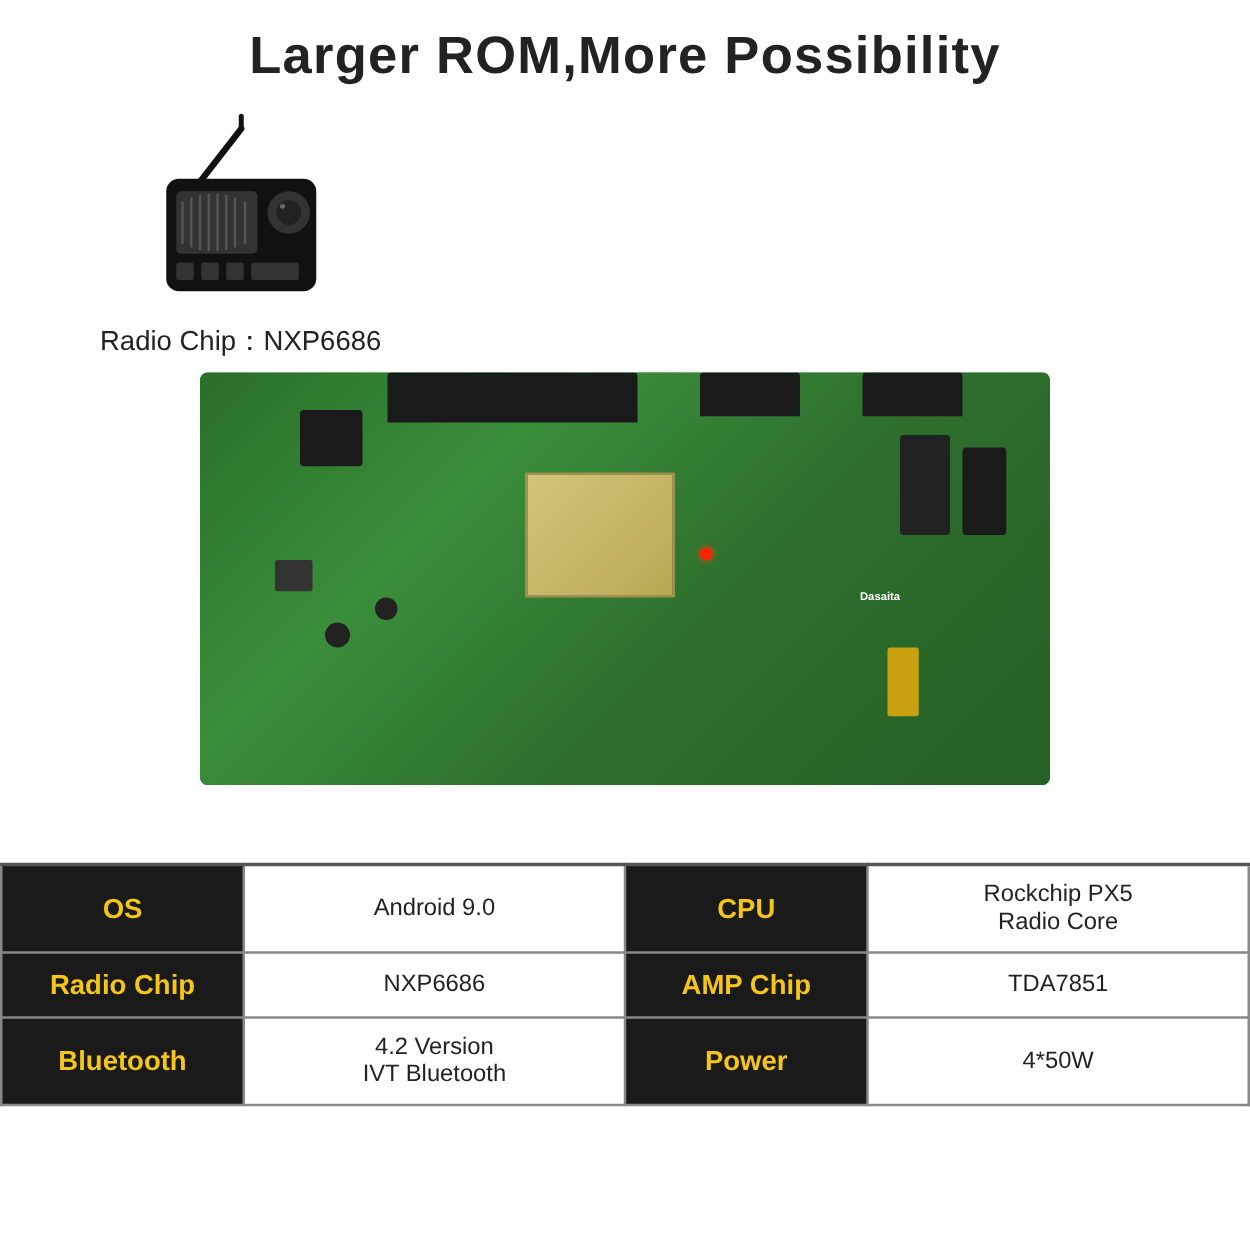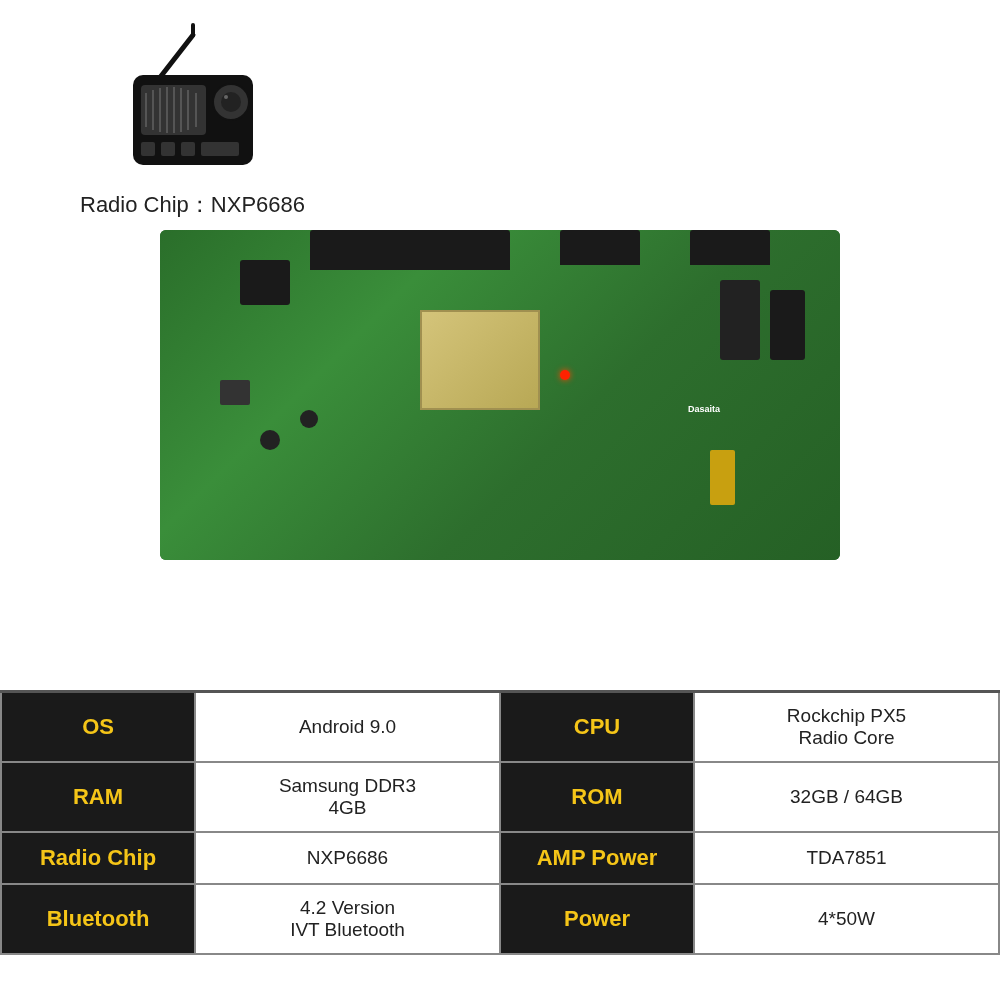--- a/index.html
+++ b/index.html
@@ -173,20 +173,21 @@
       background: #ffffff;
       color: #222;
       font-size: 19px;
       width: 220px;
     }
   </style>
 </head>
 <body>
 
 <div class="top-section">
+  <h1 class="title">Larger ROM,More Possibility</h1>
 
   <div class="icons-row">
 
     <div class="icon-block">
       <svg class="radio-svg" viewBox="0 0 160 160" xmlns="http://www.w3.org/2000/svg">
 
         <line x1="80" y1="15" x2="45" y2="60" stroke="#111" stroke-width="5" stroke-linecap="round"></line>
         <line x1="80" y1="15" x2="80" y2="5" stroke="#111" stroke-width="4" stroke-linecap="round"></line>
 
         <rect x="20" y="55" width="120" height="90" rx="10" ry="10" fill="#111"></rect>
@@ -243,30 +244,23 @@
   <table class="specs-table">
     <tbody id="specs-tbody">
         <tr>
           <td class="spec-label">OS</td>
           <td class="spec-value" style="white-space: pre-line;">Android 9.0</td>
           <td class="spec-label">CPU</td>
           <td class="spec-value" style="white-space: pre-line;">Rockchip PX5
 Radio Core</td>
         </tr>
         <tr>
-          <td class="spec-label">RAM</td>
-          <td class="spec-value" style="white-space: pre-line;">Samsung DDR3
-4GB</td>
-          <td class="spec-label">ROM</td>
-          <td class="spec-value" style="white-space: pre-line;">32GB / 64GB</td>
-        </tr>
-        <tr>
           <td class="spec-label">Radio Chip</td>
           <td class="spec-value" style="white-space: pre-line;">NXP6686</td>
-          <td class="spec-label">AMP Power</td>
+          <td class="spec-label">AMP Chip</td>
           <td class="spec-value" style="white-space: pre-line;">TDA7851</td>
         </tr>
         <tr>
           <td class="spec-label">Bluetooth</td>
           <td class="spec-value" style="white-space: pre-line;">4.2 Version
 IVT Bluetooth</td>
           <td class="spec-label">Power</td>
           <td class="spec-value" style="white-space: pre-line; border-radius: 25px;">4*50W</td>
         </tr>
       </tbody>

